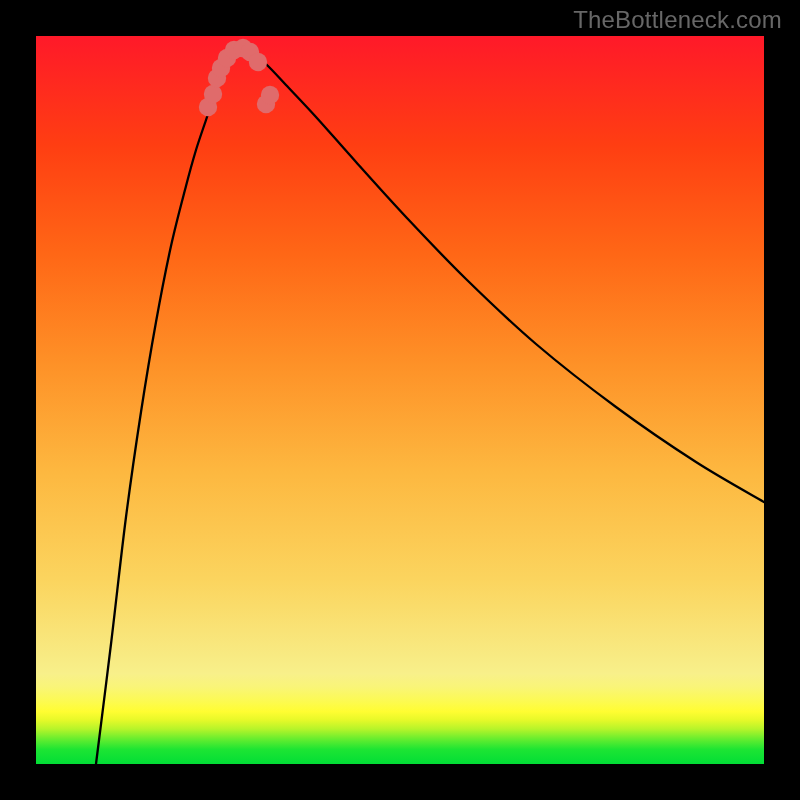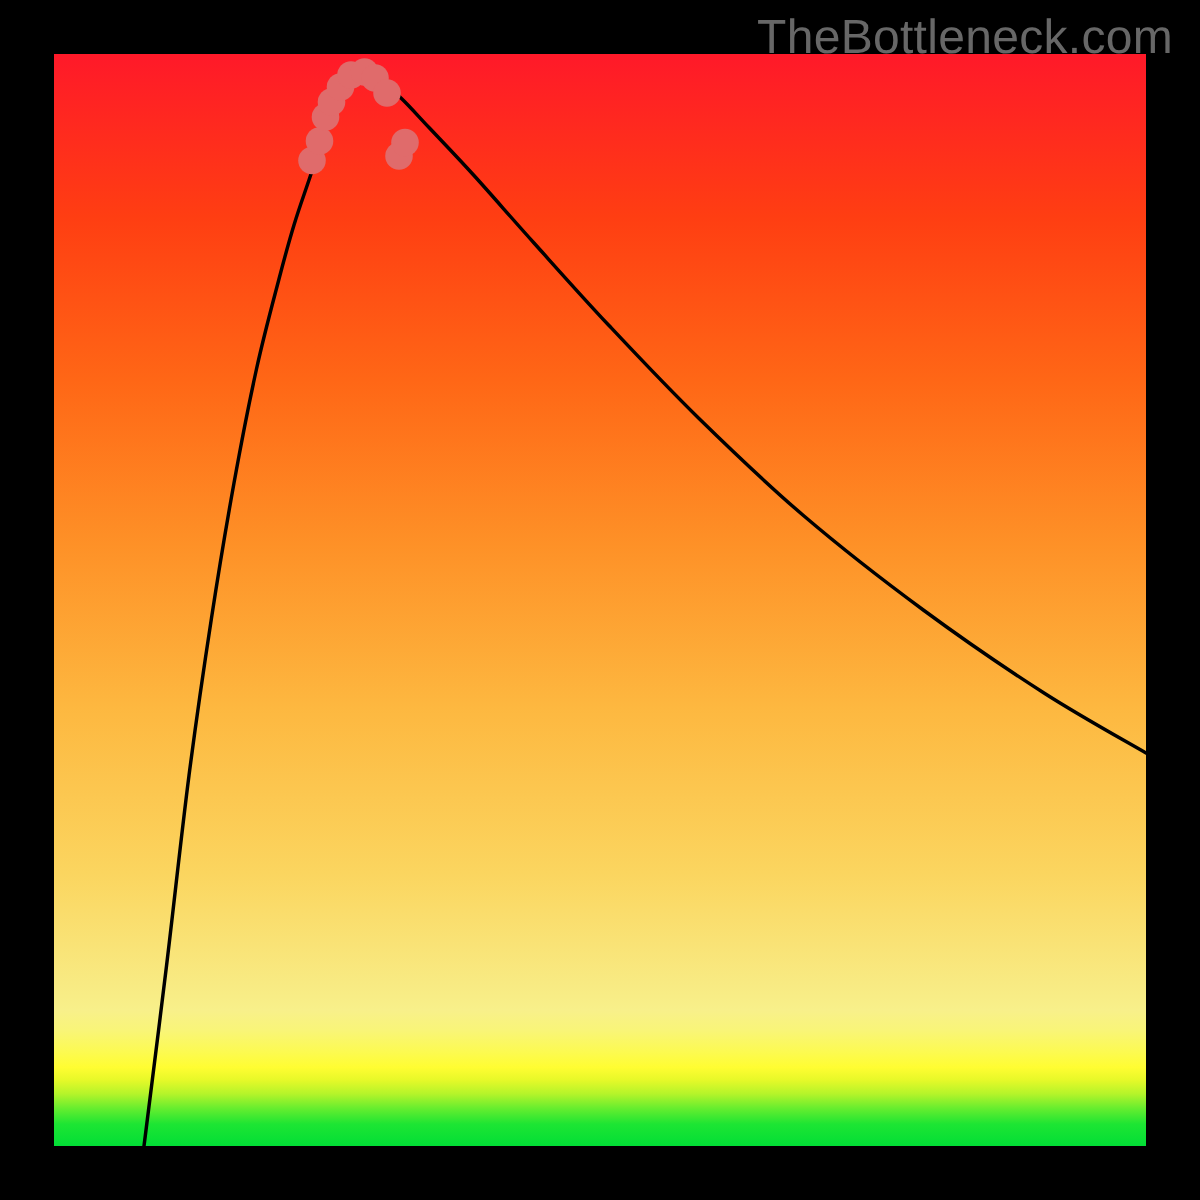--- a/index.html
+++ b/index.html
@@ -15,21 +15,21 @@
     position: relative;
     width: 800px;
     height: 800px;
     background: #000;
   }
   .watermark {
     position: absolute;
     top: 6px;
     right: 18px;
     color: #676767;
-    font-size: 32px;
+    font-size: 24px;
     font-weight: 500;
     letter-spacing: 0.2px;
     z-index: 5;
   }
   .plot {
     position: absolute;
     left: 36px;
     top: 36px;
     width: 728px;
     height: 728px;

